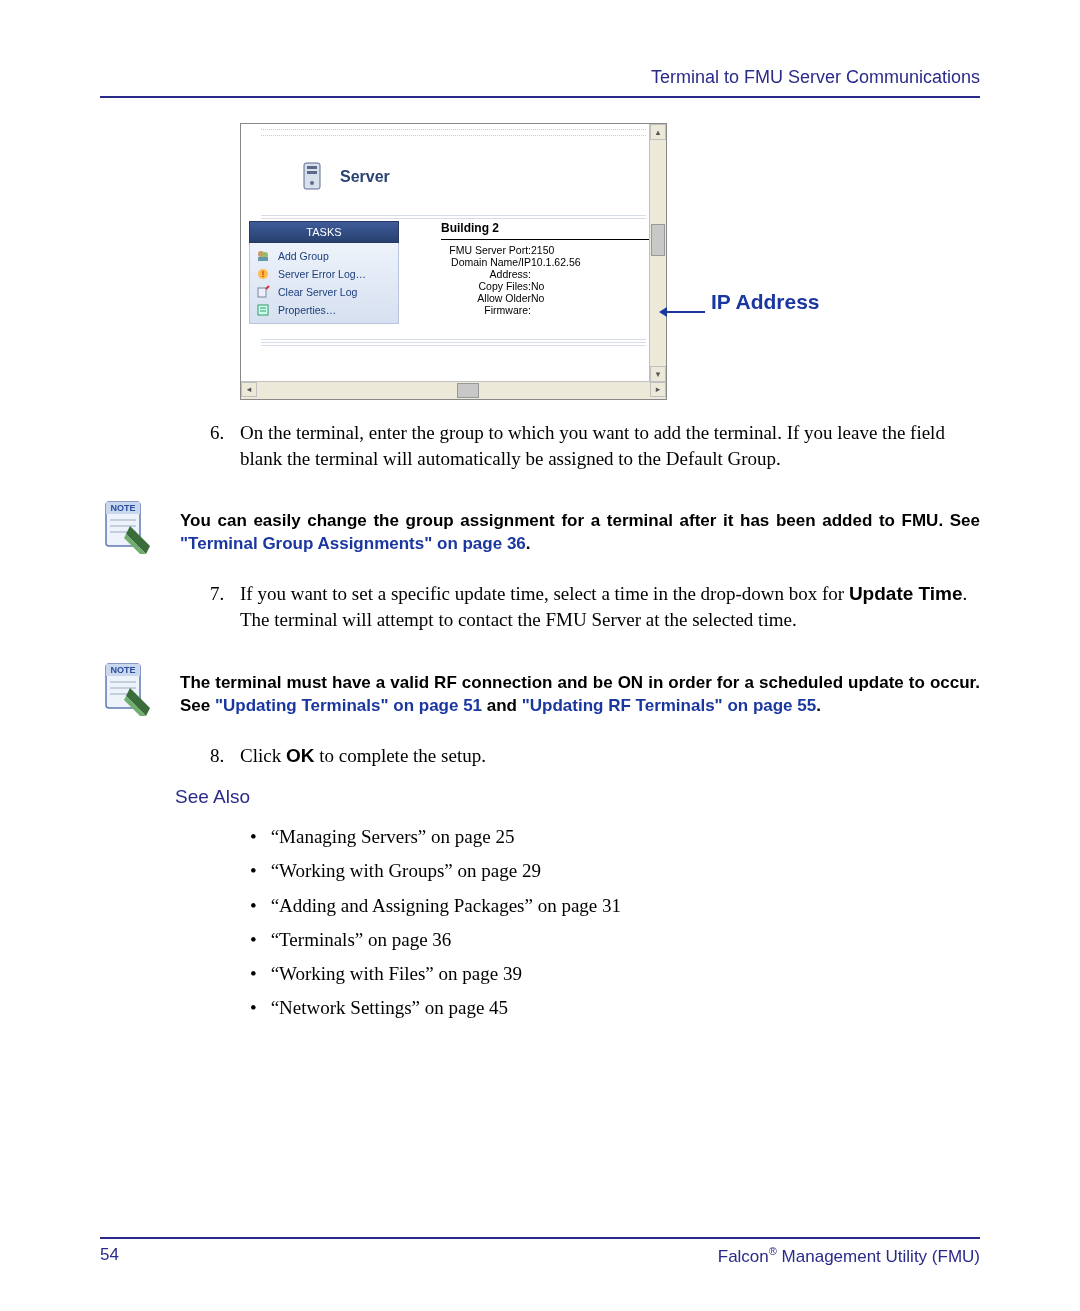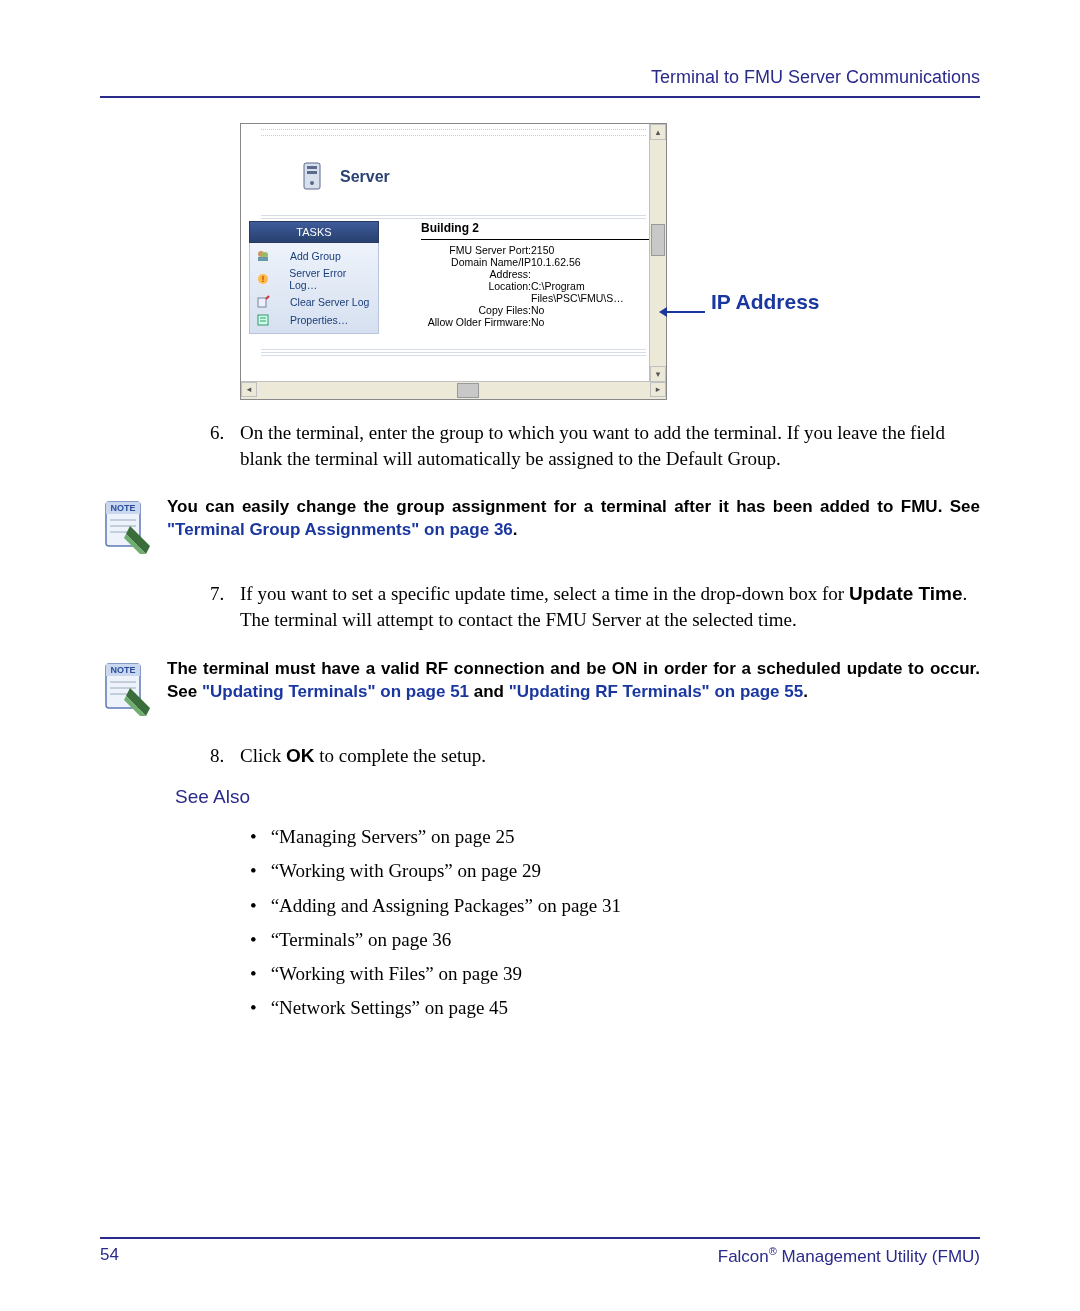--- a/index.html
+++ b/index.html
@@ -121,42 +121,42 @@
   .ss-divider {
     border: none;
     border-top: 1px solid #d6dce8;
     margin: 2px 20px 2px 20px;
   }
   .ss-body {
     display: flex;
     padding: 0 0 0 8px;
   }
   .tasks-panel {
-    width: 130px;
+    width: 150px;
     flex-shrink: 0;
   }
   .tasks-header {
     background: linear-gradient(#3f5c9a, #27406f);
     color: #fff;
     font-size: 11px;
     text-align: center;
     padding: 4px 0;
     font-family: Tahoma, Arial, sans-serif;
     border: 1px solid #2a3a5f;
   }
   .tasks-list {
     background: linear-gradient(#eef3fb, #d6e0f0);
     border: 1px solid #b8c4db;
     border-top: none;
     padding: 4px 0;
   }
   .tasks-list .task-item {
     display: flex;
     align-items: center;
-    gap: 20px;
+    gap: 8px;
     padding: 2px 6px;
     color: #1a3d7a;
     font-size: 10.5px;
     cursor: pointer;
   }
   .ss-details {
     flex: 1;
     padding: 0 0 0 10px;
     font-size: 11px;
     margin-left: 32px;
@@ -212,23 +212,23 @@
   .ol-item {
     display: flex;
     margin: 0 0 18px 110px;
     font-size: 19px;
     line-height: 1.35;
   }
   .ol-item .n { width: 30px; flex-shrink: 0; }
   .ol-item .t { flex: 1; }
   .note-row {
     display: flex;
-    align-items: flex-start;
+    align-items: flex-end;
     margin: 25px 0 25px 0;
-    gap: 15px;
+    gap: 28px;
   }
   .note-text {
     font-family: Arial, sans-serif;
     font-weight: bold;
     font-size: 17px;
     line-height: 1.35;
     text-align: justify;
     flex: 1;
   }
   .note-text-2 {
@@ -346,24 +346,20 @@
           <hr class="ss-b2-rule">
           <div class="ss-kv">
             <span class="k">FMU Server Port:</span>
             <span class="v">2150</span>
           </div>
           <div class="ss-kv">
             <span class="k">Domain Name/IP Address:</span>
             <span class="v">10.1.62.56</span>
           </div>
           <div class="ss-kv">
-            <span class="k">Location:</span>
-            <span class="v">C:\Program Files\PSC\FMU\S…</span>
-          </div>
-          <div class="ss-kv">
             <span class="k">Copy Files:</span>
             <span class="v">No</span>
           </div>
           <div class="ss-kv">
             <span class="k">Allow Older Firmware:</span>
             <span class="v">No</span>
           </div>
         </div>
       </div>
 

